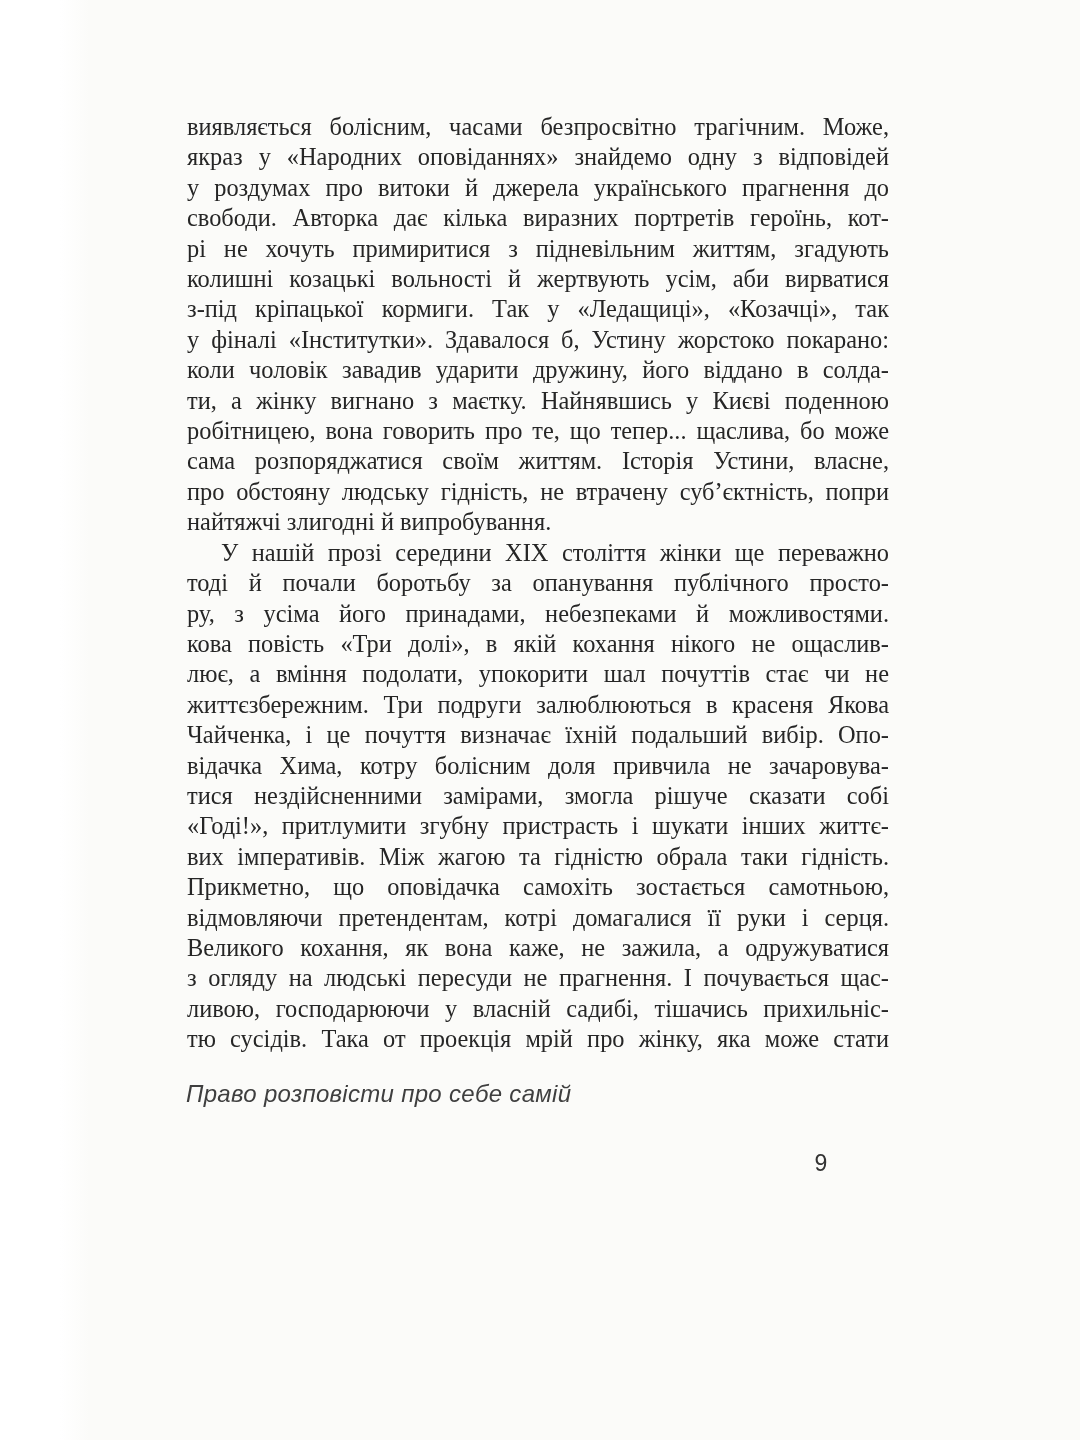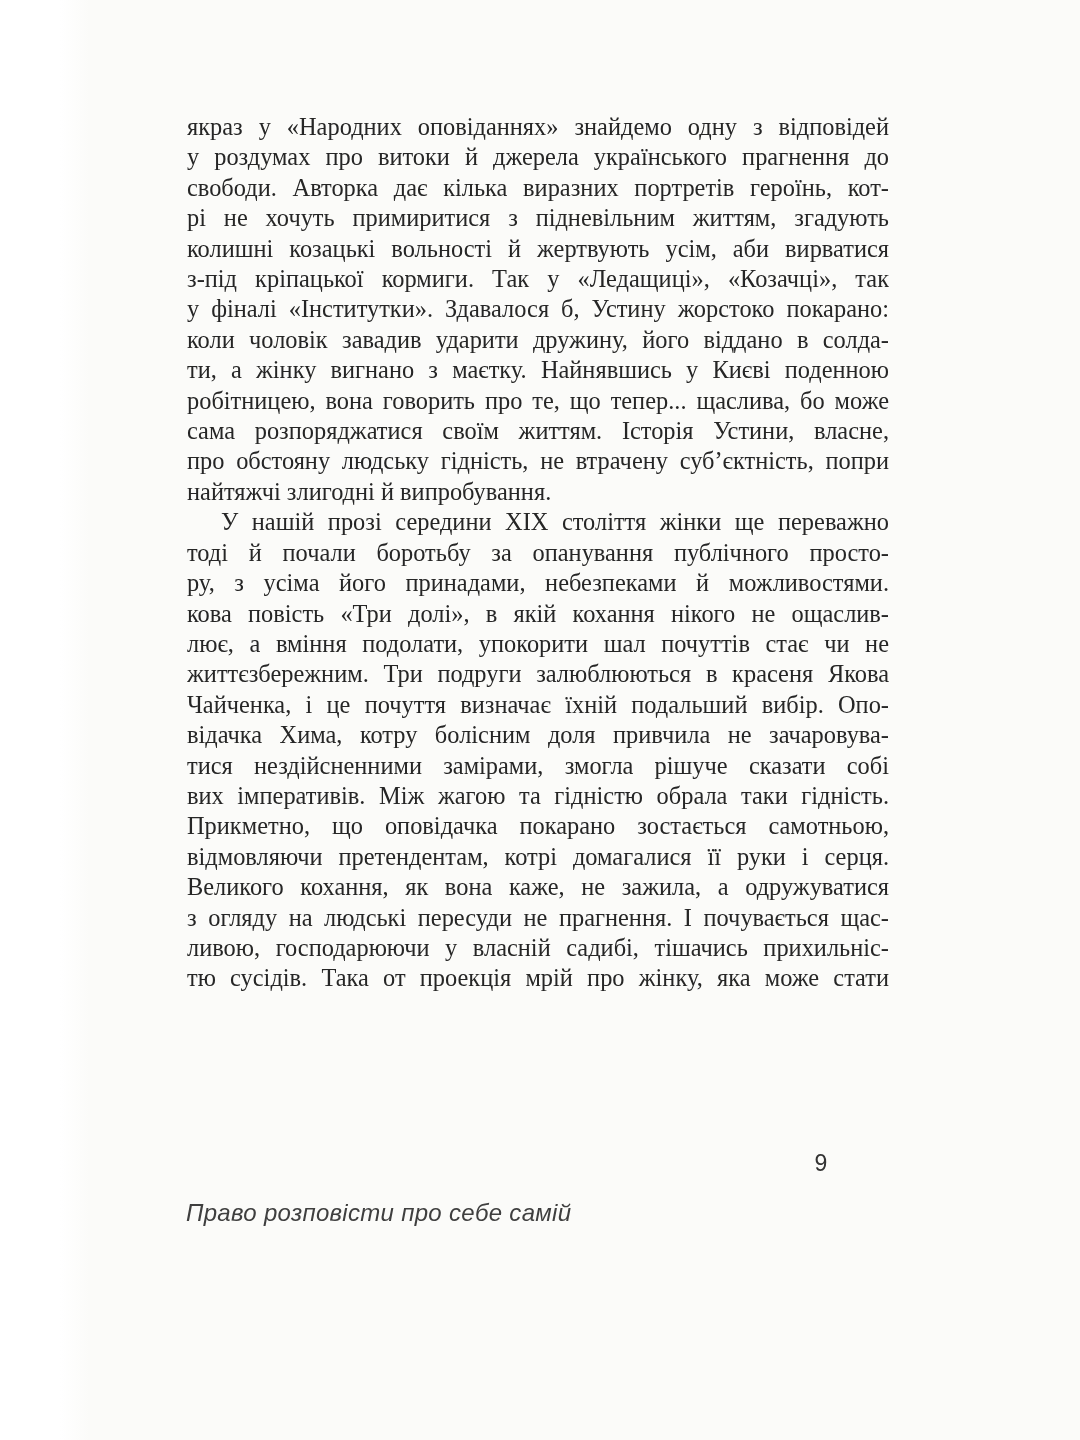--- a/index.html
+++ b/index.html
@@ -33,21 +33,21 @@
   }
   .line.end {
     text-align-last: left;
   }
   .line.indent {
     text-indent: 34px;
   }
   .footer-title {
     position: absolute;
     left: 186px;
-    top: 1199px;
+    top: 1080px;
     font-family: "Liberation Sans", sans-serif;
     font-style: italic;
     font-size: 24px;
     letter-spacing: 0.3px;
     color: #3f3f3f;
   }
   .page-number {
     position: absolute;
     left: 806px;
     top: 1150px;
@@ -59,20 +59,21 @@
   }
 </style>
 </head>
 <body>
 
 <div class="page">
 
   <main class="text-block">
 
     <div class="para">
+      <div class="line">виявляється болісним, часами безпросвітно трагічним. Може,</div>
       <div class="line">якраз у «Народних оповіданнях» знайдемо одну з відповідей</div>
       <div class="line">у роздумах про витоки й джерела українського прагнення до</div>
       <div class="line">свободи. Авторка дає кілька виразних портретів героїнь, кот-</div>
       <div class="line">рі не хочуть примиритися з підневільним життям, згадують</div>
       <div class="line">колишні козацькі вольності й жертвують усім, аби вирватися</div>
       <div class="line">з-під кріпацької кормиги. Так у «Ледащиці», «Козачці», так</div>
       <div class="line">у фіналі «Інститутки». Здавалося б, Устину жорстоко покарано:</div>
       <div class="line">коли чоловік завадив ударити дружину, його віддано в солда-</div>
       <div class="line">ти, а жінку вигнано з маєтку. Найнявшись у Києві поденною</div>
       <div class="line">робітницею, вона говорить про те, що тепер... щаслива, бо може</div>
@@ -84,22 +85,23 @@
     <div class="para">
       <div class="line indent">У нашій прозі середини XIX століття жінки ще переважно</div>
       <div class="line">тоді й почали боротьбу за опанування публічного просто-</div>
       <div class="line">ру, з усіма його принадами, небезпеками й можливостями.</div>
       <div class="line">кова повість «Три долі», в якій кохання нікого не ощаслив-</div>
       <div class="line">лює, а вміння подолати, упокорити шал почуттів стає чи не</div>
       <div class="line">життєзбережним. Три подруги залюблюються в красеня Якова</div>
       <div class="line">Чайченка, і це почуття визначає їхній подальший вибір. Опо-</div>
       <div class="line">відачка Хима, котру болісним доля привчила не зачаровува-</div>
       <div class="line">тися нездійсненними замірами, змогла рішуче сказати собі</div>
+      <div class="line">«Годі!», притлумити згубну пристрасть і шукати інших життє-</div>
       <div class="line">вих імперативів. Між жагою та гідністю обрала таки гідність.</div>
-      <div class="line">Прикметно, що оповідачка покарано зостається самотньою,</div>
+      <div class="line">Прикметно, що оповідачка самохіть зостається самотньою,</div>
       <div class="line">відмовляючи претендентам, котрі домагалися її руки і серця.</div>
       <div class="line">Великого кохання, як вона каже, не зажила, а одружуватися</div>
       <div class="line">з огляду на людські пересуди не прагнення. І почувається щас-</div>
       <div class="line">ливою, господарюючи у власній садибі, тішачись прихильніс-</div>
       <div class="line">тю сусідів. Така от проекція мрій про жінку, яка може стати</div>
     </div>
 
   </main>
 
   <div class="footer-title">Право розповісти про себе самій</div>

